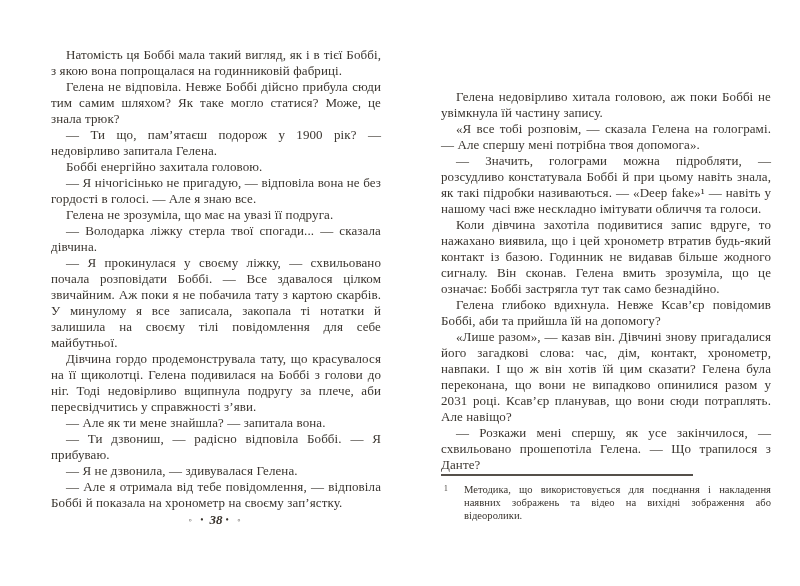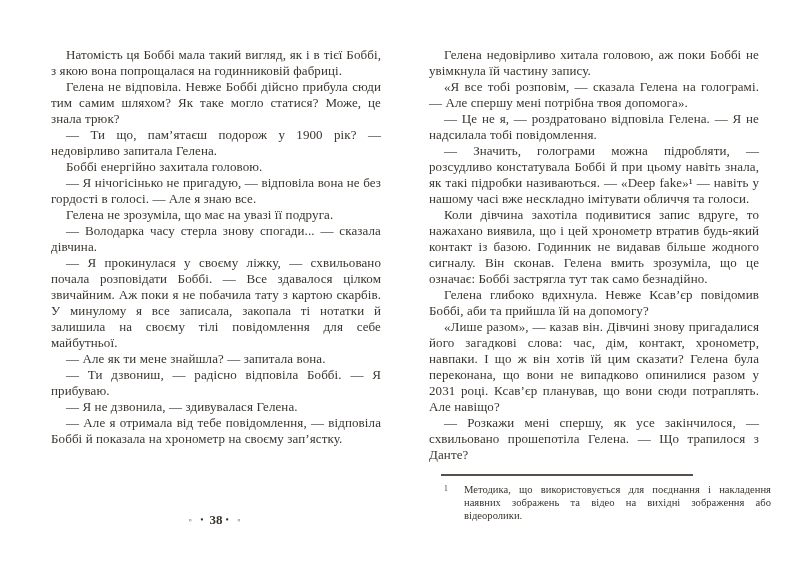--- a/index.html
+++ b/index.html
@@ -8,29 +8,29 @@
     background:#ffffff;
     font-family:"Liberation Serif","DejaVu Serif",serif;
     color:#39342e;
   }
   .page-text{
     position:absolute;top:47px;width:330px;
     font-size:13px;line-height:16px;
     text-align:justify;letter-spacing:.1px;
   }
   #left-text{left:51px;}
-  #right-text{left:429px;}
+  #right-text{left:441px;margin-top:42px;}
   .para{margin:0;text-indent:15px;}
   
   .footer{
     position:absolute;left:51px;top:510px;width:330px;
     text-align:center;white-space:nowrap;color:#39342e;
   }
   .footer .orn{font-size:9.5px;letter-spacing:3px;vertical-align:1.5px;}
-  .footer .pagenum{font-size:13px;font-weight:bold;margin:0 3px;}
+  .footer .pagenum{font-size:13px;font-weight:bold;margin:0 3px;font-style:italic;}
   
   .footnote{position:absolute;left:441px;top:474px;width:330px;}
   .fn-rule{width:252px;height:2px;background:#55504a;margin:0 0 7px 0;}
   .fn-text{
     margin:0;position:relative;padding-left:23px;
     font-size:10.6px;line-height:13.2px;text-align:justify;
   }
   .fn-text .fn-marker{
     position:absolute;left:3px;top:-1px;font-size:7.5px;
   }
@@ -40,36 +40,36 @@
 
 <div>
 
   <div class="page-text" id="left-text">
       <p class="para">Натомість ця Боббі мала такий вигляд, як і в тієї Боббі, з якою вона попрощалася на годинниковій фабриці.</p>
       <p class="para">Гелена не відповіла. Невже Боббі дійсно прибула сюди тим самим шляхом? Як таке могло статися? Може, це знала трюк?</p>
       <p class="para">— Ти що, пам’ятаєш подорож у 1900 рік? — недовірливо запитала Гелена.</p>
       <p class="para">Боббі енергійно захитала головою.</p>
       <p class="para">— Я нічогісінько не пригадую, — відповіла вона не без гордості в голосі. — Але я знаю все.</p>
       <p class="para">Гелена не зрозуміла, що має на увазі її подруга.</p>
-      <p class="para">— Володарка часу стерла знову спогади... — сказала дівчина.</p>
+      <p class="para">— Володарка ліжку стерла твої спогади... — сказала дівчина.</p>
       <p class="para">— Я прокинулася у своєму ліжку, — схвильовано почала розповідати Боббі. — Все здавалося цілком звичайним. Аж поки я не побачила тату з картою скарбів. У минулому я все записала, закопала ті нотатки й залишила на своєму тілі повідомлення для себе майбутньої.</p>
+      <p class="para">Дівчина гордо продемонструвала тату, що красувалося на її щиколотці. Гелена подивилася на Боббі з голови до ніг. Тоді недовірливо вщипнула подругу за плече, аби пересвідчитись у справжності з’яви.</p>
       <p class="para">— Але як ти мене знайшла? — запитала вона.</p>
       <p class="para">— Ти дзвониш, — радісно відповіла Боббі. — Я прибуваю.</p>
       <p class="para">— Я не дзвонила, — здивувалася Гелена.</p>
       <p class="para">— Але я отримала від тебе повідомлення, — відповіла Боббі й показала на хронометр на своєму зап’ястку.</p>
     </div>
 
   <div class="footer">
     <span class="orn">◦ •</span><span class="pagenum">38</span><span class="orn">• ◦</span>
   </div>
 
   <div class="page-text" id="right-text">
       <p class="para">Гелена недовірливо хитала головою, аж поки Боббі не увімкнула їй частину запису.</p>
       <p class="para">«Я все тобі розповім, — сказала Гелена на голограмі. — Але спершу мені потрібна твоя допомога».</p>
-      <p class="para">— Це не я, — роздратовано відповіла Гелена. — Я не надсилала тобі повідомлення.</p>
       <p class="para">— Значить, голограми можна підробляти, — розсудливо констатувала Боббі й при цьому навіть знала, як такі підробки називаються. — «Deep fake»¹ — навіть у нашому часі вже нескладно імітувати обличчя та голоси.</p>
       <p class="para">Коли дівчина захотіла подивитися запис вдруге, то нажахано виявила, що і цей хронометр втратив будь-який контакт із базою. Годинник не видавав більше жодного сигналу. Він сконав. Гелена вмить зрозуміла, що це означає: Боббі застрягла тут так само безнадійно.</p>
       <p class="para">Гелена глибоко вдихнула. Невже Ксав’єр повідомив Боббі, аби та прийшла їй на допомогу?</p>
       <p class="para">«Лише разом», — казав він. Дівчині знову пригадалися його загадкові слова: час, дім, контакт, хронометр, навпаки. І що ж він хотів їй цим сказати? Гелена була переконана, що вони не випадково опинилися разом у 2031 році. Ксав’єр планував, що вони сюди потраплять. Але навіщо?</p>
       <p class="para">— Розкажи мені спершу, як усе закінчилося, — схвильовано прошепотіла Гелена. — Що трапилося з Данте?</p>
     </div>
 
   <div class="footnote">
     <div class="fn-rule"></div>
     <p class="fn-text">

